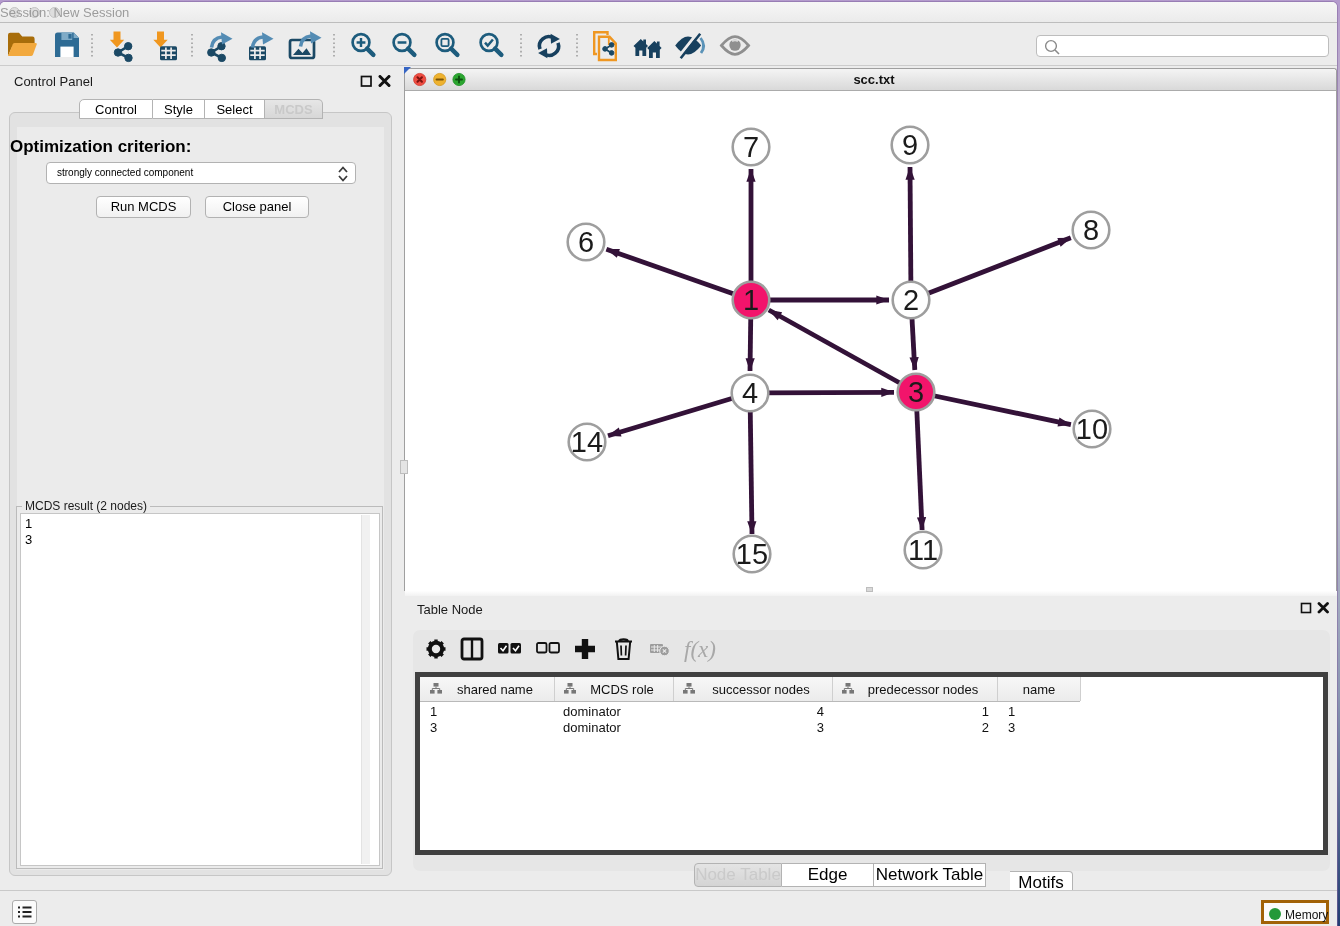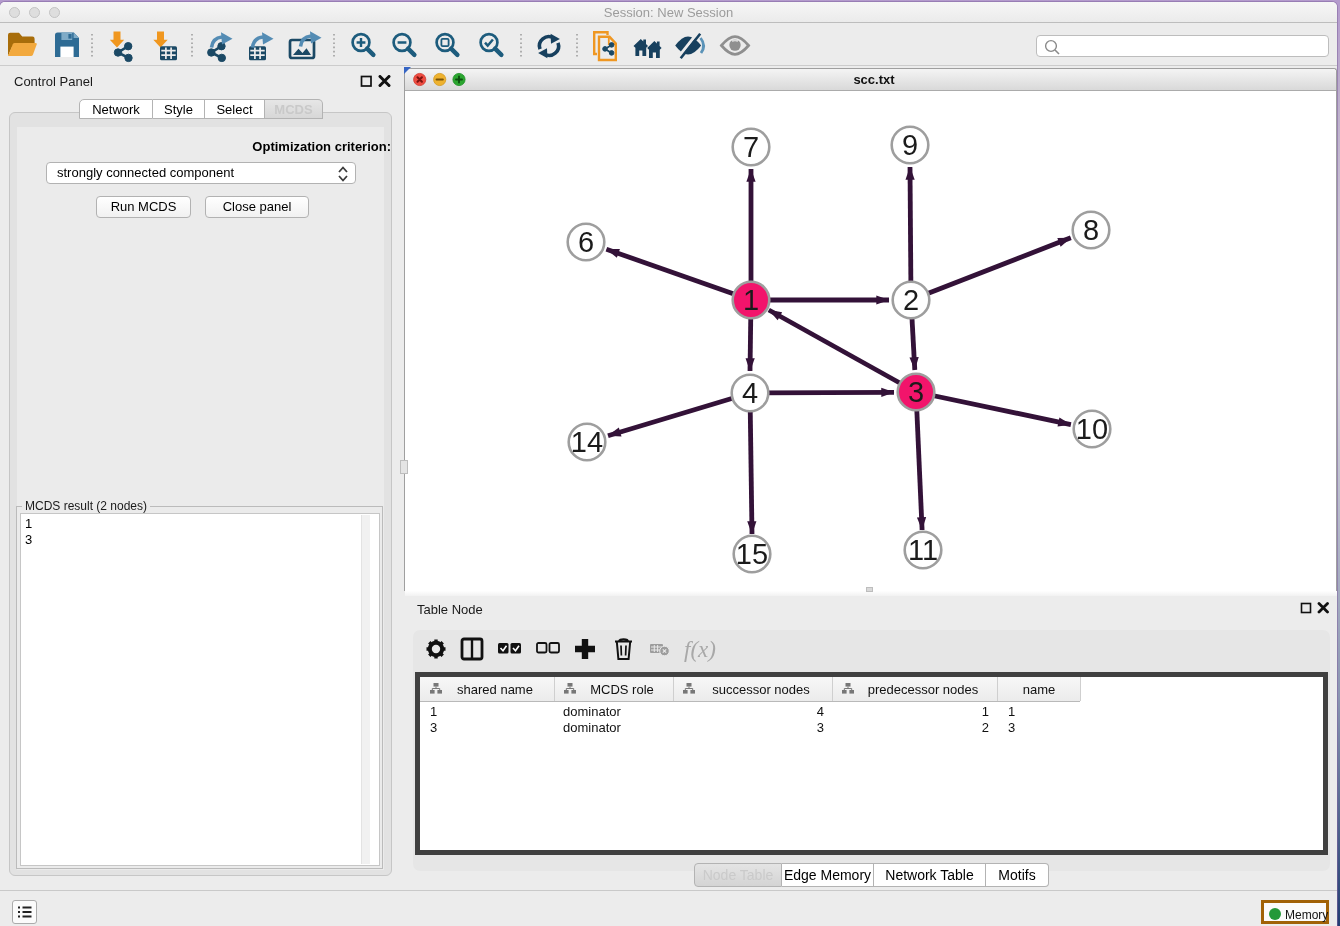--- a/index.html
+++ b/index.html
@@ -8,40 +8,40 @@
   background:linear-gradient(180deg,#b49bcd 0%,#bcaecb 10%,#d8d8de 40%,#8b96b2 75%,#223d72 100%); }
 #app { position:absolute; left:0; top:0; width:1340px; height:926px; }
 #win { position:absolute; left:0; top:2px; width:1337px; height:924px;
   background:#ececec; border-radius:5px 5px 0 0; overflow:hidden; box-shadow:0 0 0 1px rgba(130,100,160,0.55); }
 
 
 #titlebar { position:absolute; left:0; top:0; width:1337px; height:21px;
   background:linear-gradient(#f6f6f6,#ebebeb); border-bottom:1px solid #bdbdbd; }
 #titlebar .dot { position:absolute; top:5px; width:11px; height:11px; border-radius:50%;
   background:#dedede; border:1px solid #c3c3c3; }
-#title-text { position:absolute; left:0; right:0; top:3px; text-align:center;
+#title-text { position:absolute; left:0; right:0; top:3px; text-align:left;
   font-size:13px; color:#9c9c9c; }
 
 
 #toolbar { position:absolute; left:0; top:23px; width:1337px; height:41px;
   background:#ececec; border-bottom:1px solid #cccccc; }
 #searchbox { position:absolute; left:1036px; top:10px; width:293px; height:22px;
   background:#fff; border:1px solid #bdbdbd; border-radius:4px; }
 
 
 #cpanel { position:absolute; left:0; top:65px; width:401px; height:822px; background:#ececec; }
 #cpanel-title { position:absolute; left:14px; top:7px; font-size:13px; color:#1a1a1a; }
 .tab { position:absolute; top:32px; height:20px; z-index:3; border:1px solid #b3b3b3; background:#fff;
   font-size:13px; color:#000; text-align:center; line-height:19px; }
 #cp-body { position:absolute; left:9px; top:45px; width:383px; height:764px;
   border:1px solid #c6c6c6; border-radius:6px; background:#e2e2e2; }
 #cp-inner { position:absolute; left:7px; top:14px; width:367px; height:743px; background:#ebebeb; }
-#opt-label { position:absolute; left:0; width:100%; top:26px; text-align:right; font-size:13px; font-weight:bold; line-height:15px; }
+#opt-label { position:absolute; left:0; width:100%; top:26px; text-align:left; font-size:17px; font-weight:bold; line-height:15px; }
 #combo { position:absolute; left:36px; top:49px; width:310px; height:22px; background:#fff;
-  border:1px solid #b2b2b2; border-radius:4px; font-size:13px; line-height:20px; padding-left:10px; }
+  border:1px solid #b2b2b2; border-radius:4px; font-size:10px; line-height:20px; padding-left:10px; }
 .btn { position:absolute; top:83px; height:22px; background:linear-gradient(#ffffff,#f1f1f1);
   border:1px solid #b2b2b2; border-radius:4px; font-size:13px; text-align:center; line-height:20px; }
 #groupbox { position:absolute; left:6px; top:393px; width:367px; height:363px;
   border:1px solid #bbbbbb; }
 #gb-legend { position:absolute; left:5px; top:-8px; background:#ebebeb; padding:0 3px;
   font-size:12px; color:#1a1a1a; line-height:15px; }
 #mcds-list { position:absolute; left:3px; top:6px; width:360px; height:353px; background:#fff;
   border:1px solid #c6c6c6; font-size:13px; padding:2px 0 0 4px; line-height:16px; }
 #mcds-scroll { position:absolute; right:9px; top:1px; width:9px; height:349px; background:#f1f1f1; border-left:1px solid #e3e3e3;}
 
@@ -55,21 +55,21 @@
   font-size:13px; font-weight:bold; color:#111; }
 
 
 #tpanel { position:absolute; left:404px; top:589px; width:933px; height:298px; background:#ececec; }
 #tpanel-title { position:absolute; left:13px; top:11px; font-size:13px; color:#1a1a1a; }
 #touter { position:absolute; left:9px; top:39px; width:917px; height:241px; background:#e6e6e6; border-radius:7px; }
 #ttoolbar { position:absolute; left:11px; top:39px; width:912px; height:40px; }
 #ttable { position:absolute; left:11px; top:81px; width:913px; height:183px; background:#fff;
   border:5px solid #404040; }
 .btab { position:absolute; top:272px; height:24px; border:1px solid #b3b3b3; background:#fff;
-  font-size:14px; text-align:center; line-height:22px; }
+  font-size:17px; text-align:center; line-height:22px; }
 
 
 #statusbar { position:absolute; left:0; top:888px; width:1337px; height:38px;
   background:#ececec; border-top:1px solid #c9c9c9; }
 #memt { position:absolute; left:1261px; top:9px; width:68px; height:24px; background:#fbfbfb;
   border:3px solid #a16207; font-size:12px; }
 #listbtn { position:absolute; left:12px; top:9px; width:25px; height:24px; background:#fbfbfb;
   border:1px solid #ababab; border-radius:3px; }
 </style>
 </head>
@@ -225,21 +225,21 @@
       </svg>
     </div>
   </div>
 
   <div id="cpanel">
     <div id="cpanel-title">Control Panel</div>
     <svg width="36" height="14" style="position:absolute;left:358px;top:8px;">
       <rect x="3.5" y="1.5" width="9.5" height="9.5" fill="none" stroke="#111" stroke-width="1.7"></rect>
       <path d="M22,1.5 L31,10.5 M31,1.5 L22,10.5" stroke="#111" stroke-width="3" stroke-linecap="round"></path>
     </svg>
-    <div class="tab" style="left:79px; width:74px; border-radius:5px 0 0 0;">Network</div>
+    <div class="tab" style="left:79px; width:74px; border-radius:5px 0 0 0;">Control</div>
     <div class="tab" style="left:153px; width:52px; border-left:none;">Style</div>
     <div class="tab" style="left:205px; width:60px; border-left:none;">Select</div>
     <div class="tab" style="left:265px; width:58px; border-left:none; border-radius:0 5px 0 0; background:linear-gradient(#e6e6e6,#d7d7d7); color:#c9c9c9;font-weight:bold;">MCDS</div>
     <div id="cp-body">
           <div id="cp-inner"></div>
       <div id="opt-label">Optimization criterion:</div>
       <div id="combo">strongly connected component
         <svg width="12" height="18" style="position:absolute;right:6px;top:2px;">
           <path d="M2,7 L6,2.5 L10,7" fill="none" stroke="#3c3c3c" stroke-width="1.8"></path>
           <path d="M2,11 L6,15.5 L10,11" fill="none" stroke="#3c3c3c" stroke-width="1.8"></path>
@@ -410,21 +410,21 @@
               <text x="143" y="55">dominator</text>
           <text x="404" y="55" text-anchor="end">3</text>
               <text x="569" y="55" text-anchor="end">2</text>
           <text x="588" y="55">3</text>
         </g>
       </svg>
     </div>
     <div class="btab" style="left:290px; width:88px;  border-radius:4px 0 0 4px; background:linear-gradient(#e4e4e4,#d4d4d4); color:#cacaca;">Node Table</div>
     <div class="btab" style="left:378px; width:92px;  border-left:none;">Edge Memory</div>
     <div class="btab" style="left:470px; width:112px; border-left:none;">Network Table</div>
-    <div class="btab" style="left:582px; width:63px;  border-left:none; border-radius:0 4px 4px 0;">Motifs</div>
+    <div class="btab" style="left:606px; width:63px;  border-left:none; border-radius:0 4px 4px 0;margin-top:8px;">Motifs</div>
   </div>
 
   <div id="statusbar">
     <div id="listbtn">
       <svg width="23" height="22" style="position:absolute;left:0;top:0;">
         <g stroke="#222" stroke-width="1.8">
           <path d="M5,6.5 h2 M9.5,6.5 h9 M5,11 h2 M9.5,11 h9 M5,15.5 h2 M9.5,15.5 h9"></path>
         </g>
       </svg>
     </div>

